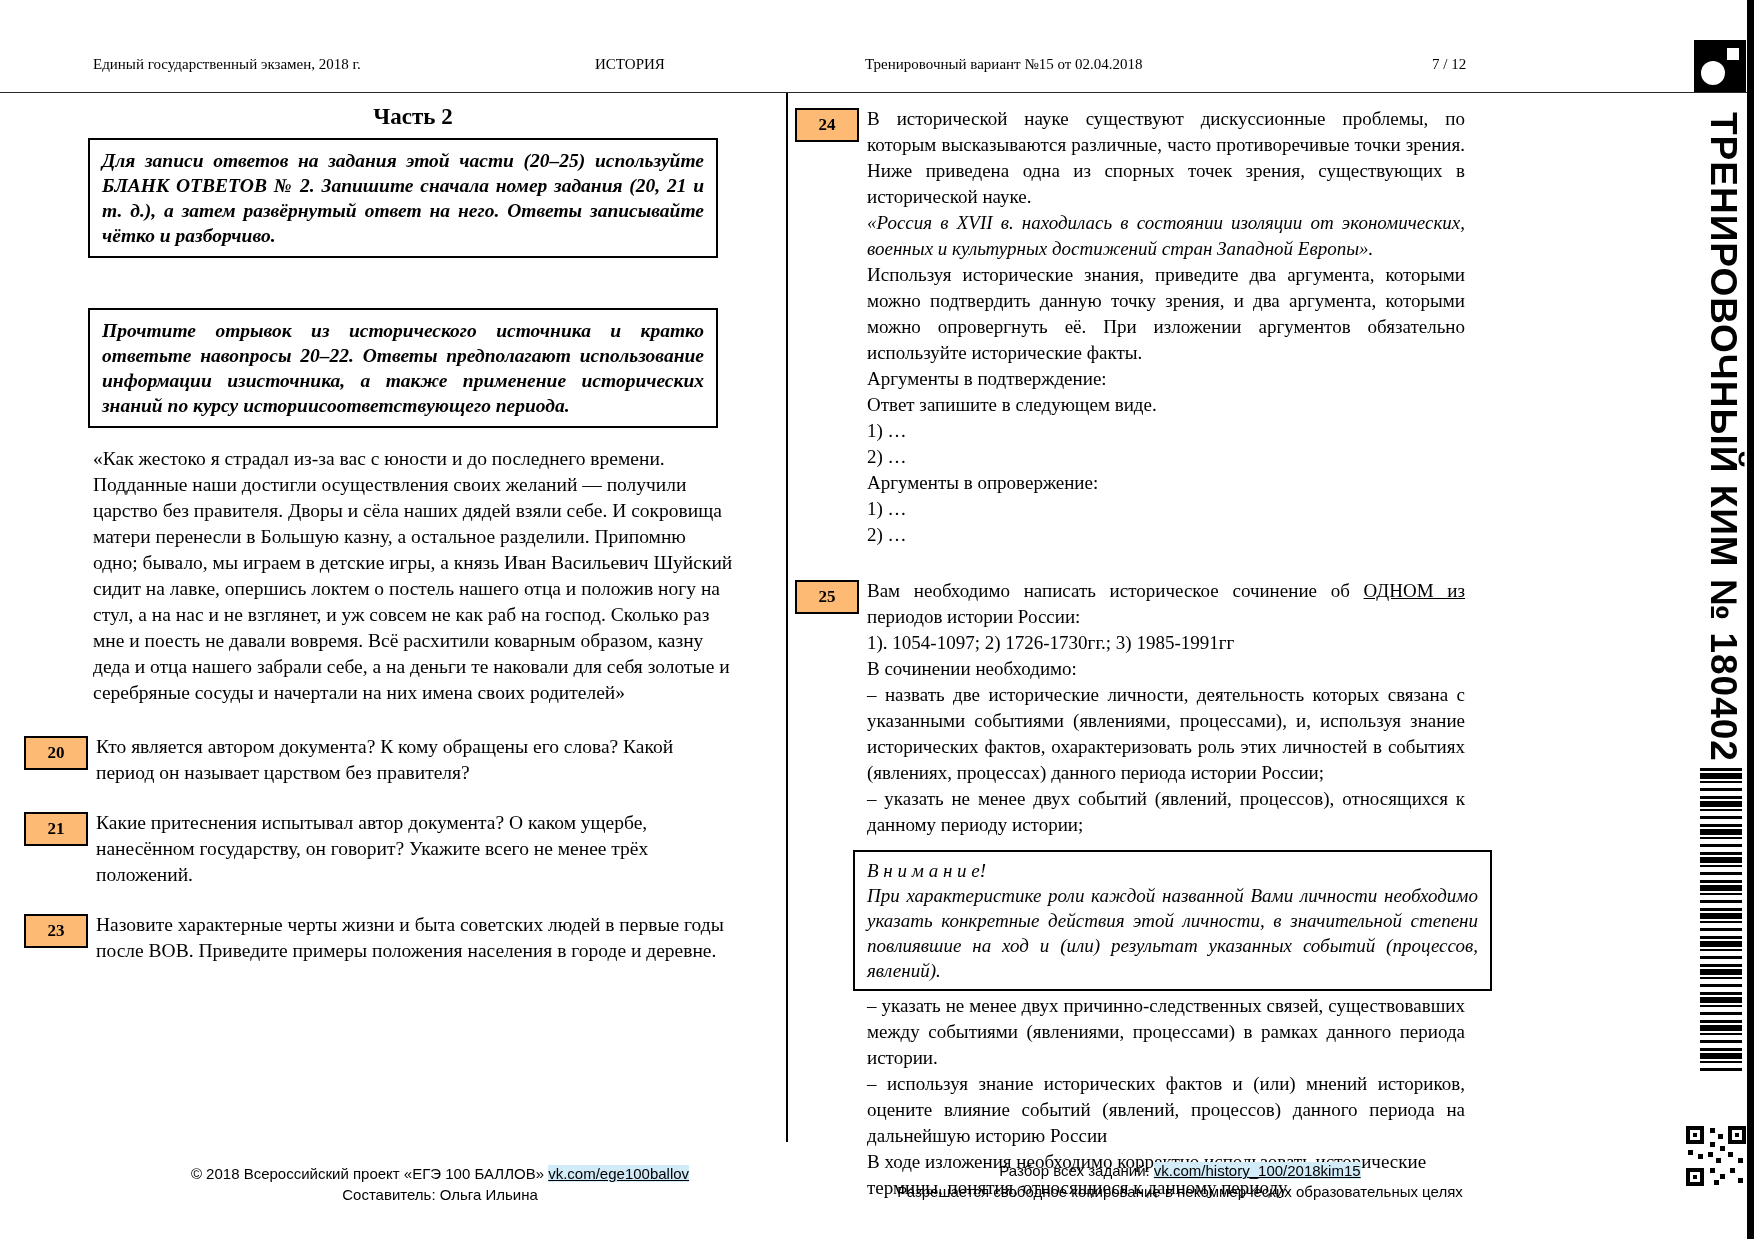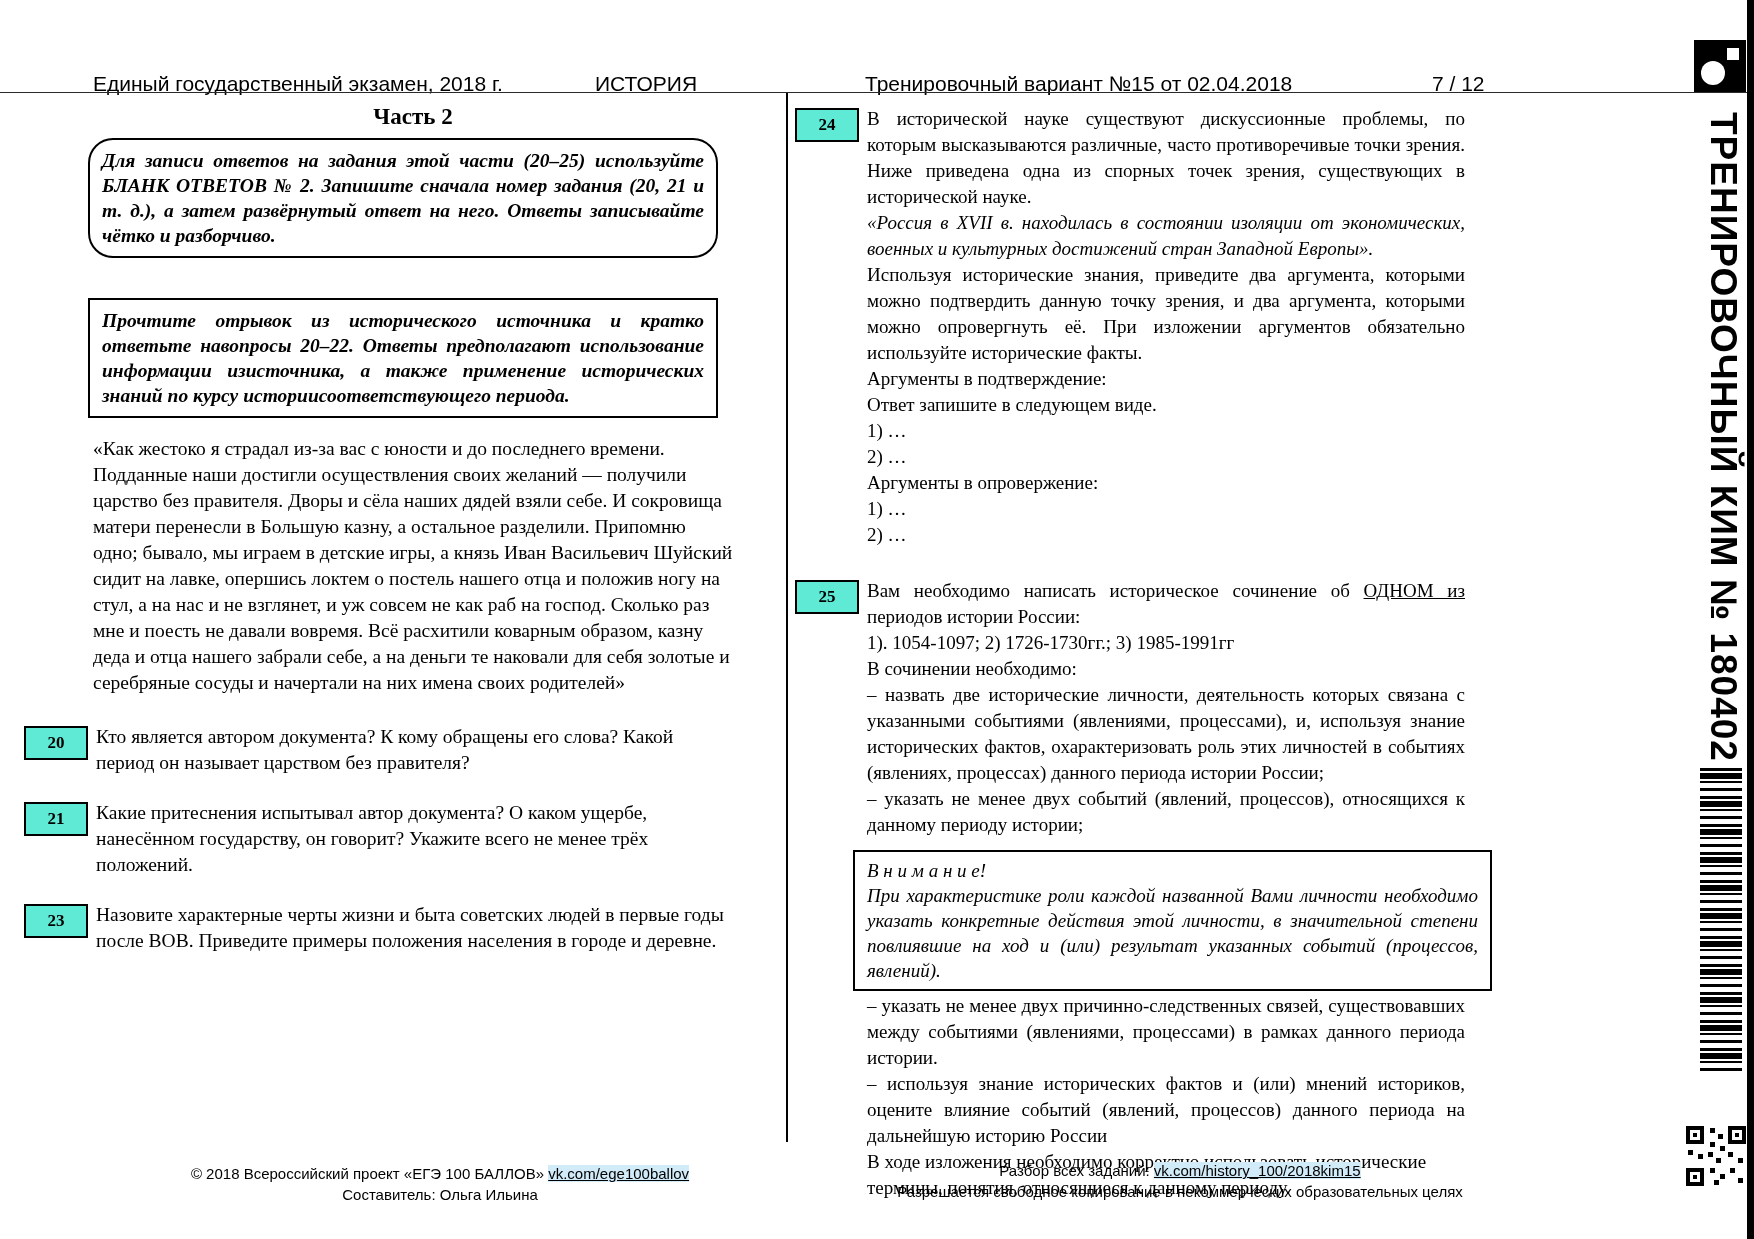--- a/index.html
+++ b/index.html
@@ -3,42 +3,42 @@
 <meta charset="utf-8">
 <style>
   html,body{margin:0;padding:0;}
   body{
     width:1754px;height:1239px;position:relative;background:#fff;color:#000;
     font-family:"Liberation Serif",serif;overflow:hidden;
   }
   .page{position:absolute;inset:0;}
 
   
-  .hdr{position:absolute;top:72px;font-family:Liberation Sans, sans-serif;font-size:21px;white-space:nowrap;}
+  .hdr{position:absolute;top:56px;font-family:Liberation Serif, serif;font-size:15px;white-space:nowrap;}
   .hdr-exam{left:93px;}
   .hdr-subject{left:595px;width:120px;text-align:left;}
   .hdr-variant{left:865px;}
   .hdr-page{left:1432px;}
   .header-rule{position:absolute;left:0;top:92px;width:1748px;height:1px;background:#2a2a2a;}
   .col-divider{position:absolute;left:786px;top:93px;width:2px;height:1049px;background:#000;}
 
   
   .col-left{position:absolute;left:93px;top:104px;width:640px;font-size:19.5px;line-height:26px;}
   .col-right{position:absolute;left:865px;top:106px;width:600px;font-size:19px;line-height:26px;}
 
   .part-title{text-align:center;font-weight:bold;font-size:23px;margin-bottom:8px;}
   .instr-box{border:2px solid #000;padding:8px 12px;font-weight:bold;font-style:italic;
              text-align:justify;line-height:25px;box-sizing:border-box;margin-left:-5px;width:630px;}
-  .box1{margin-bottom:40px;border-radius:25px;}
+  .box1{margin-bottom:50px;}
   .box2{margin-bottom:18px;}
   .quote{margin-bottom:28px;}
 
   .q-row{display:flex;gap:8px;margin-left:-69px;margin-bottom:24px;}
   .q-num{flex:0 0 60px;height:30px;border:2px solid #000;display:flex;align-items:center;justify-content:center;
-         font-weight:bold;font-size:17px;margin-top:2px;background:#5eead4;}
+         font-weight:bold;font-size:17px;margin-top:2px;background:#fdba74;}
   .q-text{flex:1;min-width:0;}
 
   .q-body{flex:1;min-width:0;}
   p.para{margin:0;}
   .just{text-align:justify;}
   .it{font-style:italic;}
   .q25{margin-top:30px;}
   .attention{border:2px solid #000;font-style:italic;padding:6px 12px;box-sizing:border-box;
              margin:12px 0 2px -14px;width:calc(100% + 41px);text-align:justify;line-height:25px;}
   .attention-title{font-style:italic;}

